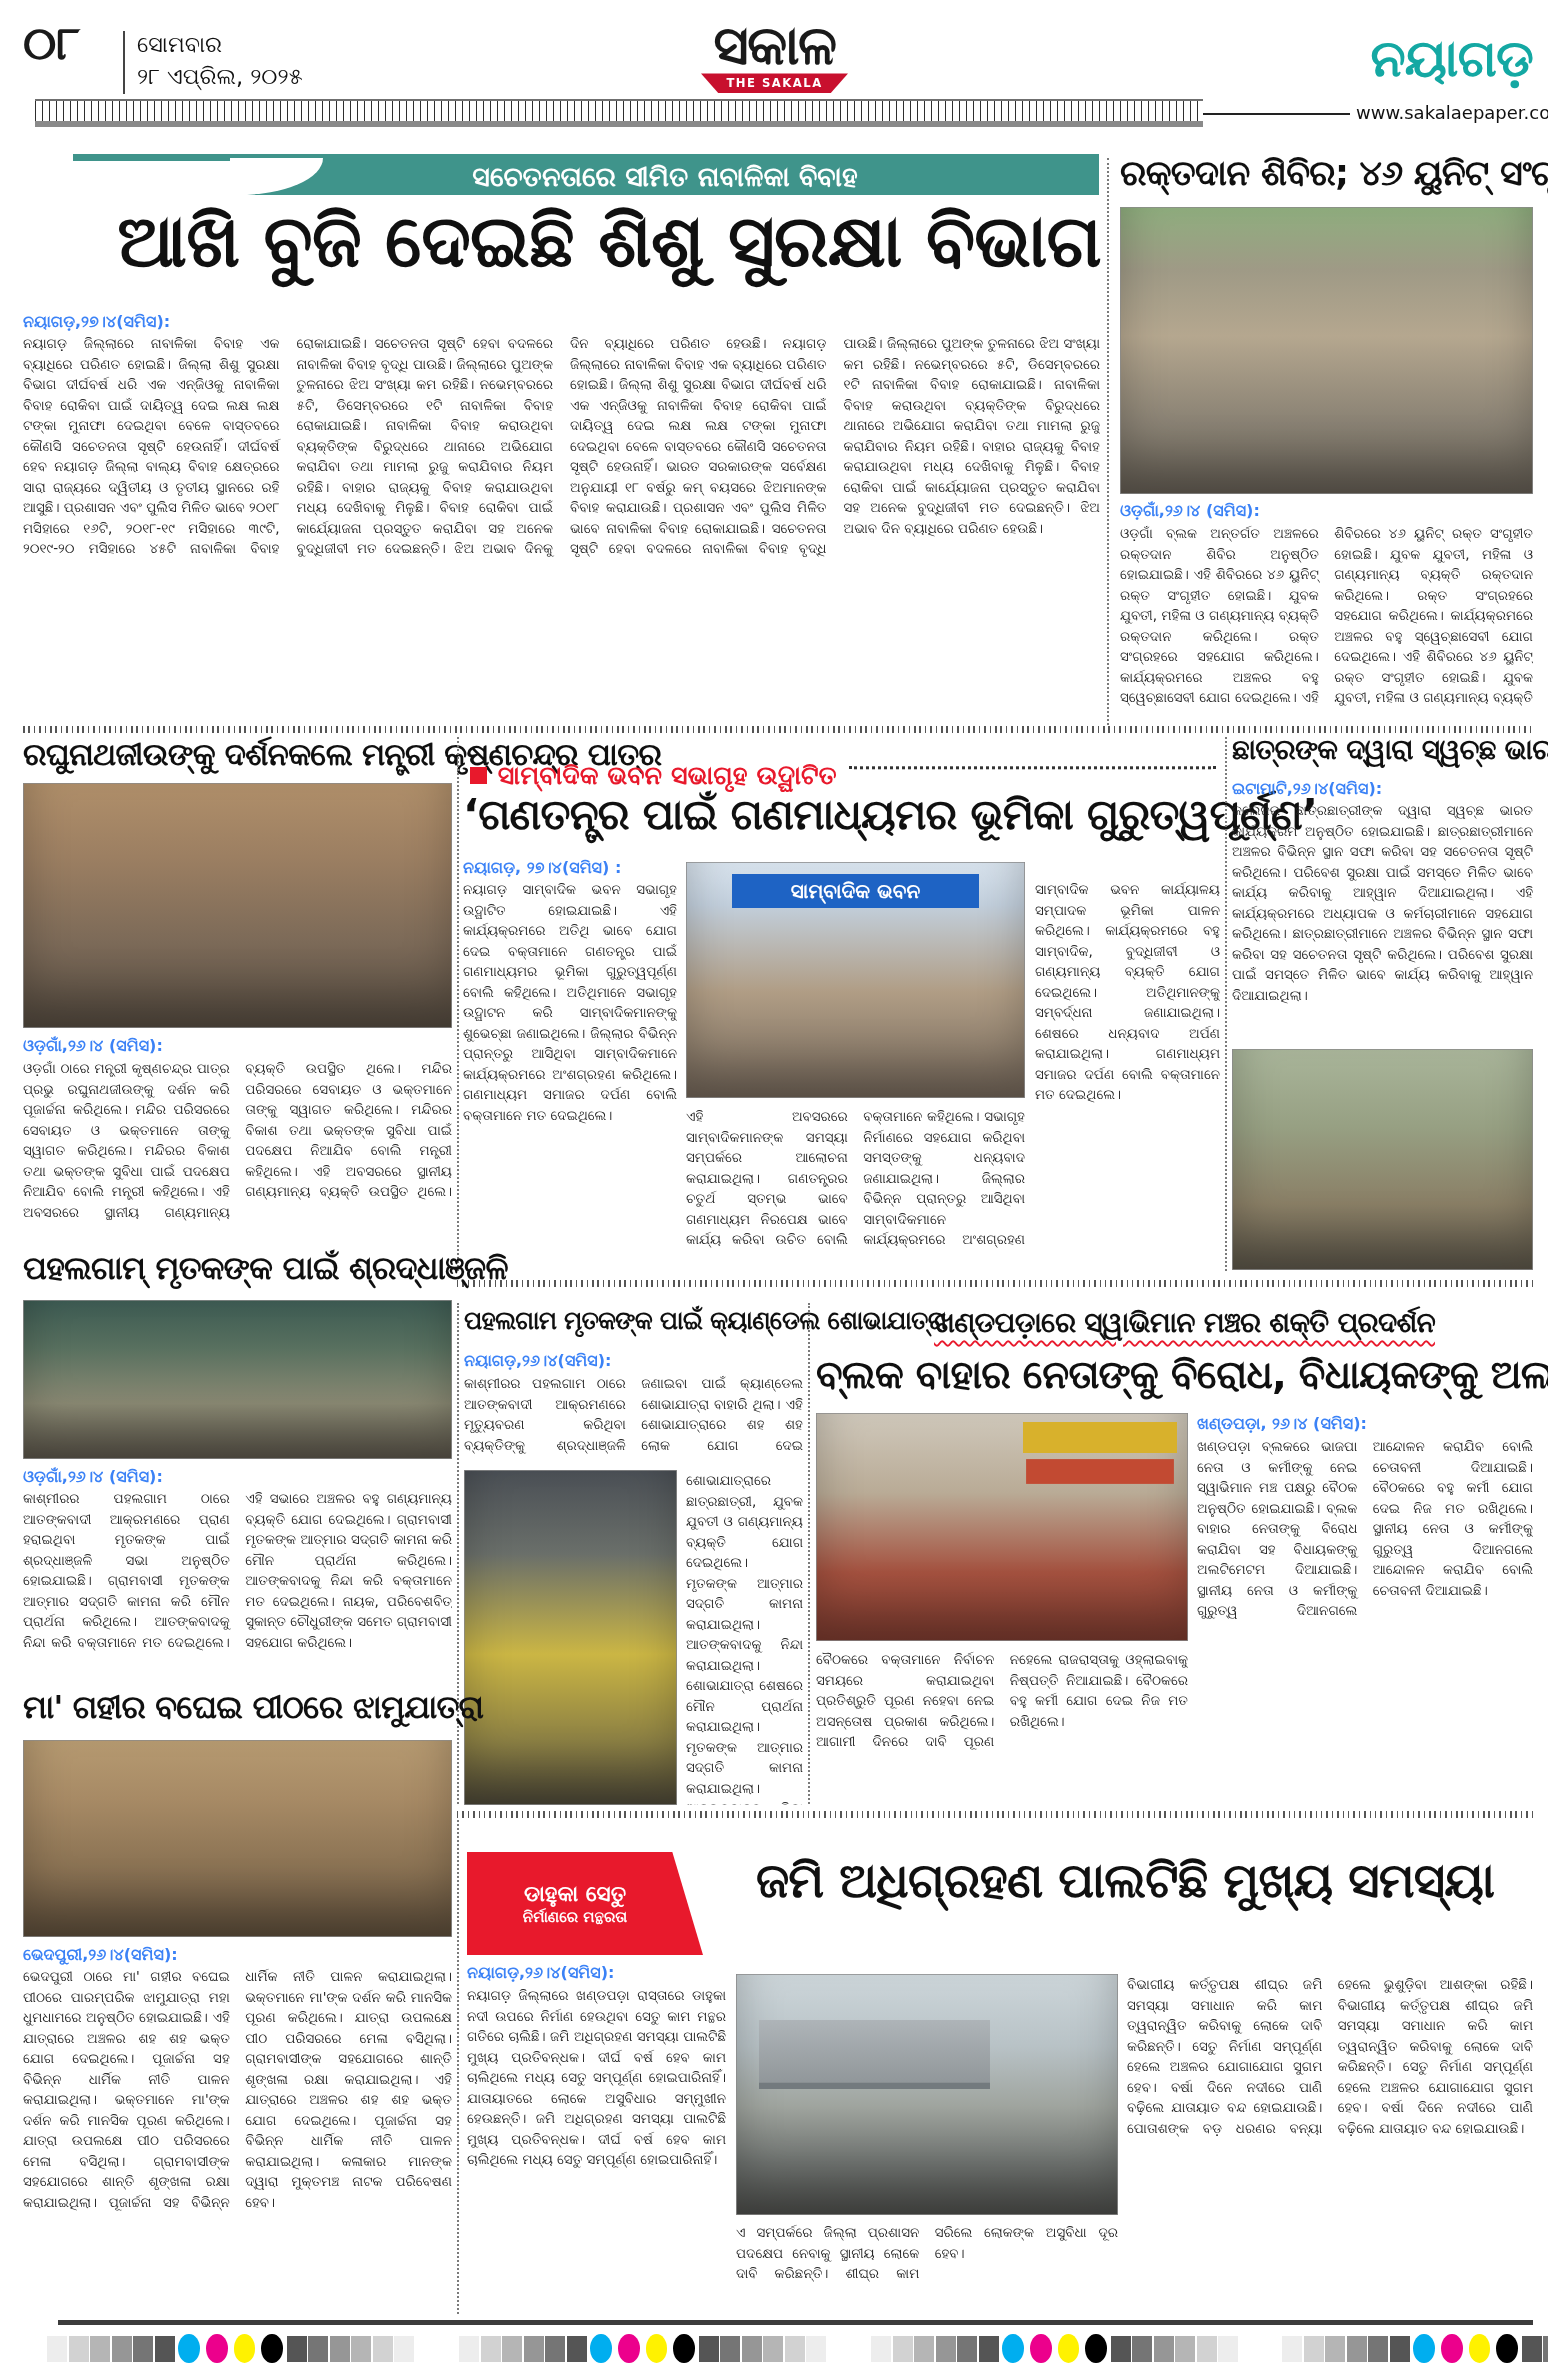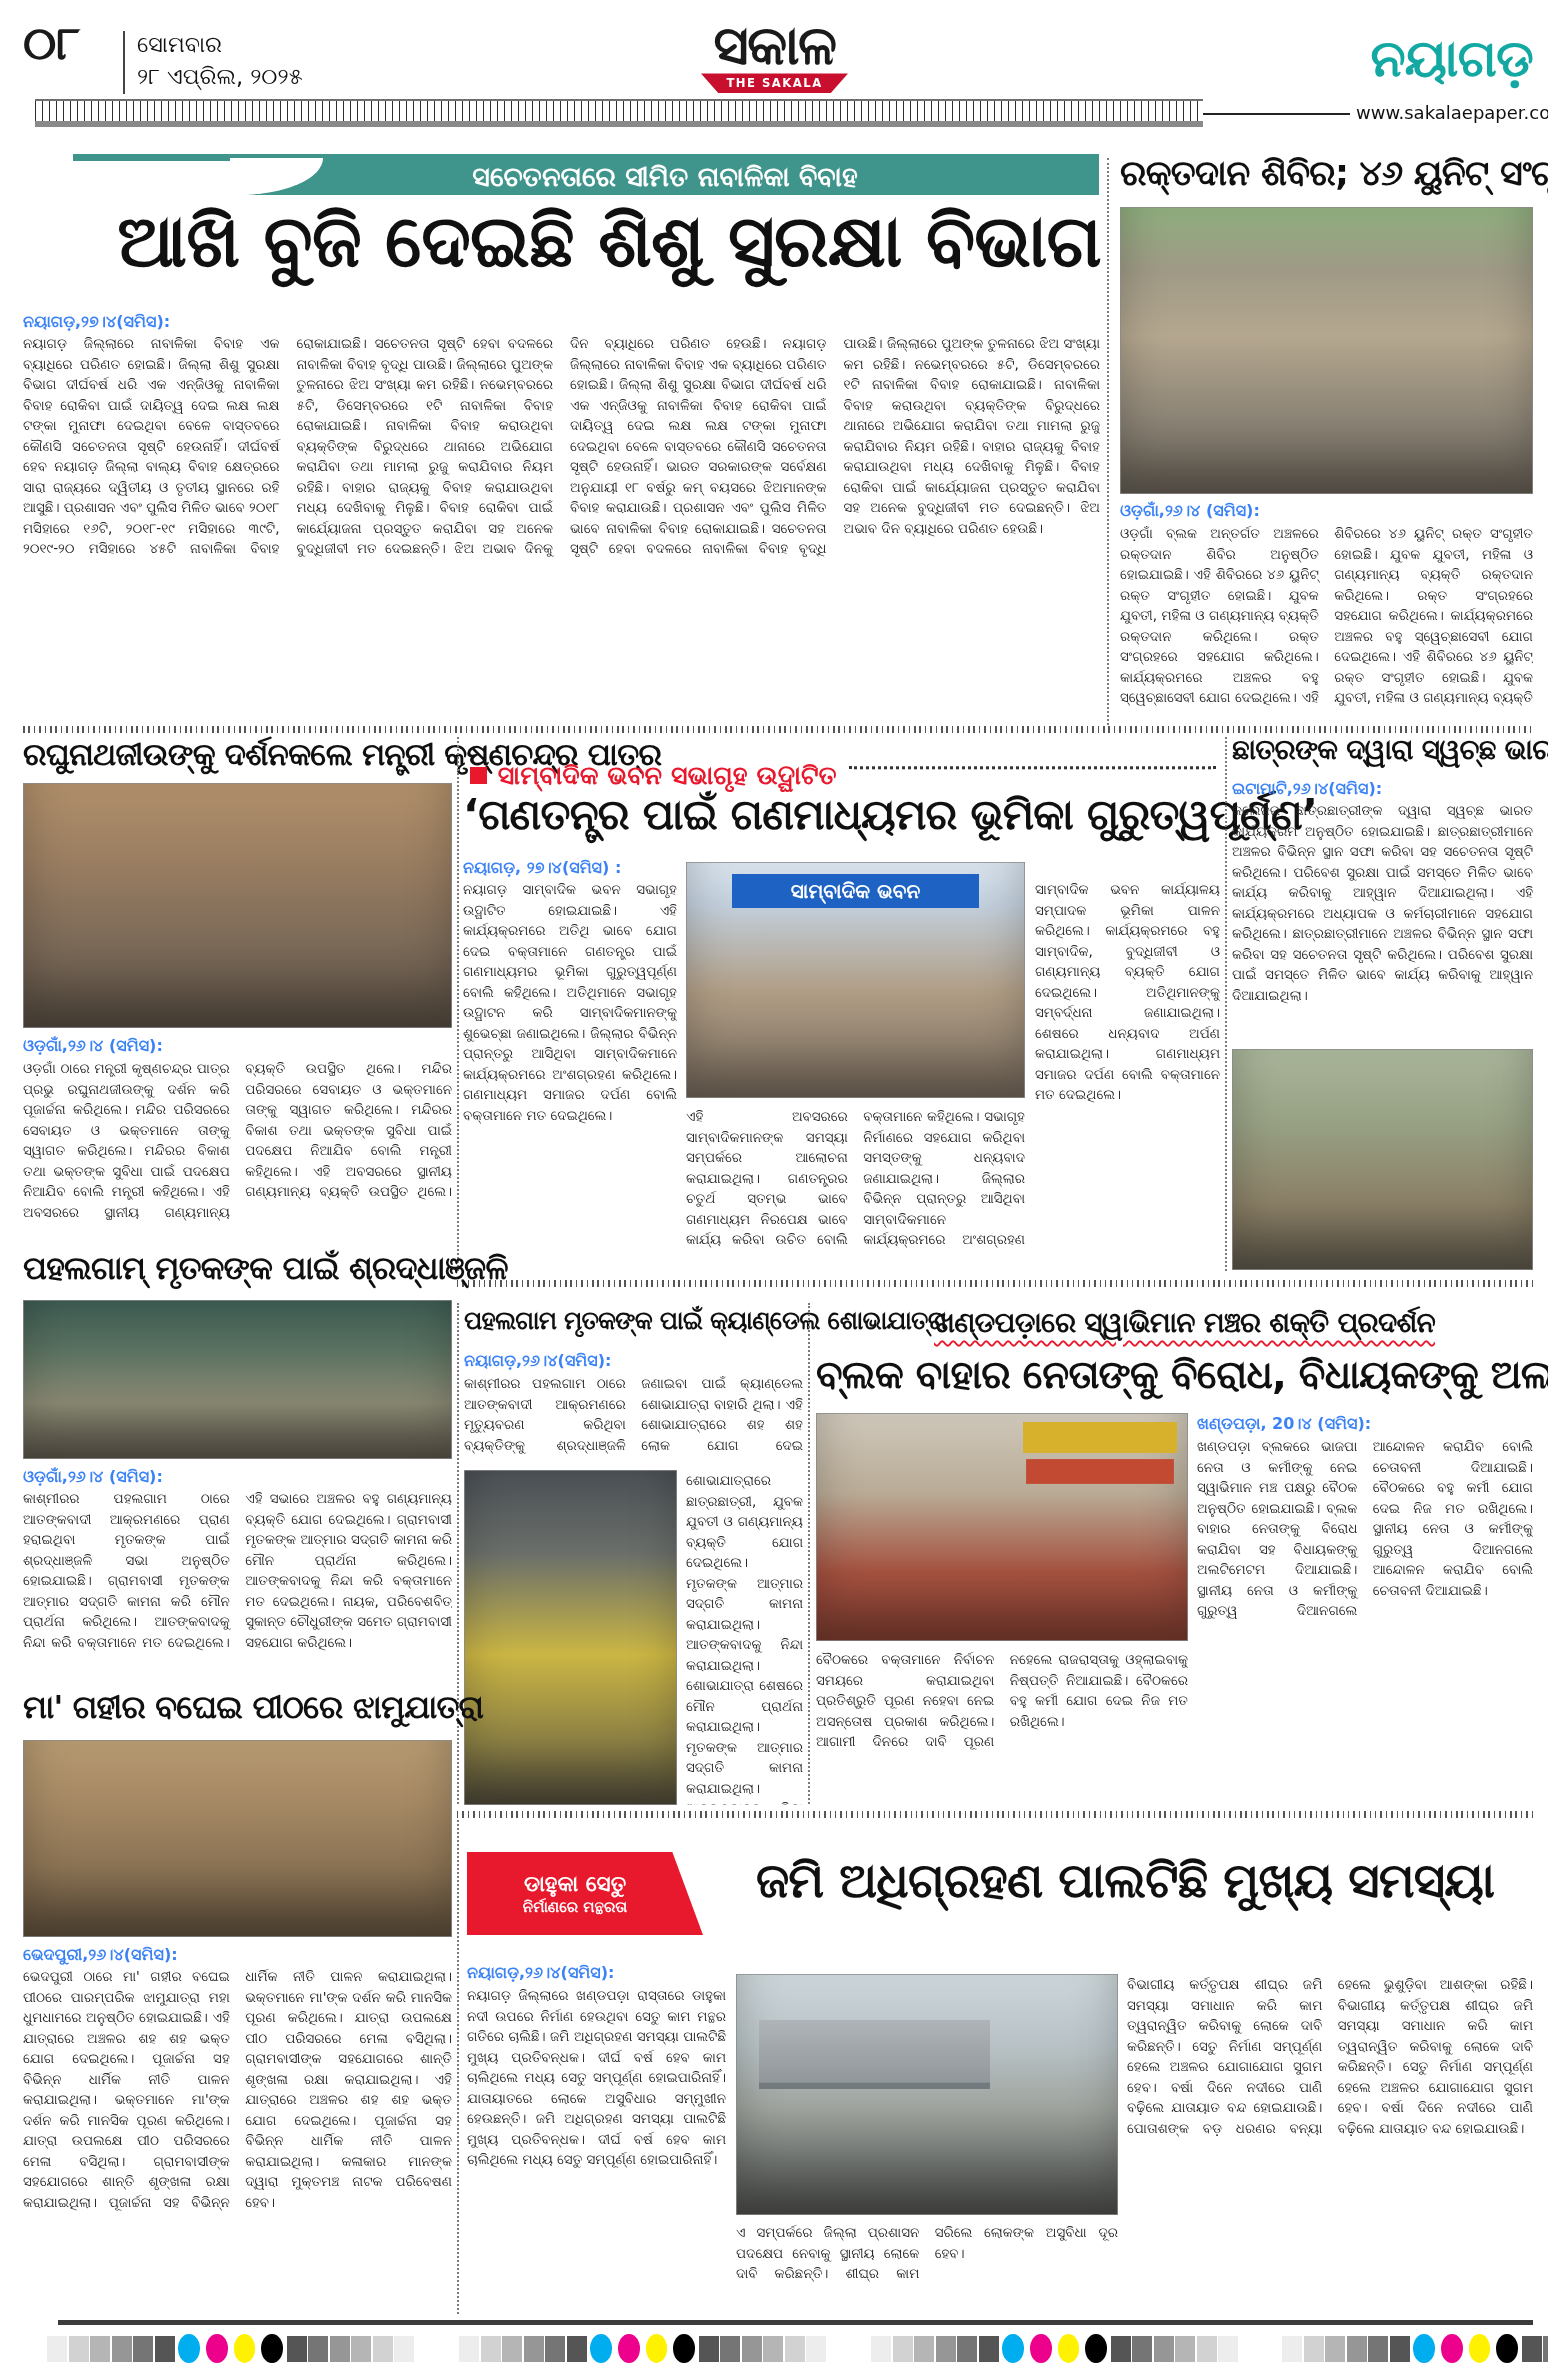--- a/index.html
+++ b/index.html
@@ -121,34 +121,34 @@
 
 <div class="abs vdots" style="left:808px;top:1303px;height:501px;"></div>
 
 <div class="abs" style="left:816px;top:1306px;width:717px;text-align:center;">
   <span class="headline wavy" style="font-size:28px;margin-left:20px;">ଖଣ୍ଡପଡ଼ାରେ ସ୍ୱାଭିମାନ ମଞ୍ଚର ଶକ୍ତି ପ୍ରଦର୍ଶନ</span>
 </div>
 <div class="abs headline" style="left:816px;top:1353px;width:717px;font-size:39px;line-height:1.15;text-align:center;white-space:nowrap;">ବ୍ଲକ ବାହାର ନେତାଙ୍କୁ ବିରୋଧ, ବିଧାୟକଙ୍କୁ ଅଲଟିମେଟମ</div>
 <div class="abs photo" style="left:816px;top:1413px;width:372px;height:228px;background:linear-gradient(180deg,#cfc8bb 0%,#b9ab96 35%,#a4513f 70%,#7e3c30 100%);">
   <div style="position:absolute;right:10.8px;top:9.3px;width:154px;height:31px;background:#d8b12c;box-shadow:0 34px 0 -3.1px #c24a32;"></div>
 </div>
-<div class="abs dateline" style="left:1197px;top:1414px;">ଖଣ୍ଡପଡ଼ା, 20।୪ (ସମିସ):</div>
+<div class="abs dateline" style="left:1197px;top:1414px;">ଖଣ୍ଡପଡ଼ା, ୨୬।୪ (ସମିସ):</div>
 <div class="abs cut bodytxt cols2" style="left:1197px;top:1436px;width:336px;height:369px;">ଖଣ୍ଡପଡ଼ା ବ୍ଲକରେ ଭାଜପା ନେତା ଓ କର୍ମୀଙ୍କୁ ନେଇ ସ୍ୱାଭିମାନ ମଞ୍ଚ ପକ୍ଷରୁ ବୈଠକ ଅନୁଷ୍ଠିତ ହୋଇଯାଇଛି। ବ୍ଲକ ବାହାର ନେତାଙ୍କୁ ବିରୋଧ କରାଯିବା ସହ ବିଧାୟକଙ୍କୁ ଅଲଟିମେଟମ ଦିଆଯାଇଛି। ସ୍ଥାନୀୟ ନେତା ଓ କର୍ମୀଙ୍କୁ ଗୁରୁତ୍ୱ ଦିଆନଗଲେ ଆନ୍ଦୋଳନ କରାଯିବ ବୋଲି ଚେତାବନୀ ଦିଆଯାଇଛି। ବୈଠକରେ ବହୁ କର୍ମୀ ଯୋଗ ଦେଇ ନିଜ ମତ ରଖିଥିଲେ। ସ୍ଥାନୀୟ ନେତା ଓ କର୍ମୀଙ୍କୁ ଗୁରୁତ୍ୱ ଦିଆନଗଲେ ଆନ୍ଦୋଳନ କରାଯିବ ବୋଲି ଚେତାବନୀ ଦିଆଯାଇଛି।</div>
 <div class="abs cut bodytxt cols2" style="left:816px;top:1649px;width:372px;height:156px;">ବୈଠକରେ ବକ୍ତାମାନେ ନିର୍ବାଚନ ସମୟରେ କରାଯାଇଥିବା ପ୍ରତିଶ୍ରୁତି ପୂରଣ ନହେବା ନେଇ ଅସନ୍ତୋଷ ପ୍ରକାଶ କରିଥିଲେ। ଆଗାମୀ ଦିନରେ ଦାବି ପୂରଣ ନହେଲେ ରାଜରାସ୍ତାକୁ ଓହ୍ଲାଇବାକୁ ନିଷ୍ପତ୍ତି ନିଆଯାଇଛି। ବୈଠକରେ ବହୁ କର୍ମୀ ଯୋଗ ଦେଇ ନିଜ ମତ ରଖିଥିଲେ।</div>
 
 <div class="abs headline" style="left:23px;top:1690px;width:429px;font-size:32px;line-height:1.1;text-align:center;white-space:nowrap;">ମା' ଗହୀର ବଘେଇ ପୀଠରେ ଝାମୁଯାତ୍ରା</div>
 <div class="abs photo" style="left:23px;top:1740px;width:429px;height:197px;background:linear-gradient(180deg,#b69a71 0%,#a78a65 30%,#8a7253 65%,#5f4f3c 100%);"></div>
 <div class="abs dateline" style="left:23px;top:1945px;">ଭେଦପୁରୀ,୨୬।୪(ସମିସ):</div>
 <div class="abs cut bodytxt cols2" style="left:23px;top:1966px;width:429px;height:349px;">ଭେଦପୁରୀ ଠାରେ ମା' ଗହୀର ବଘେଇ ପୀଠରେ ପାରମ୍ପରିକ ଝାମୁଯାତ୍ରା ମହା ଧୁମଧାମରେ ଅନୁଷ୍ଠିତ ହୋଇଯାଇଛି। ଏହି ଯାତ୍ରାରେ ଅଞ୍ଚଳର ଶହ ଶହ ଭକ୍ତ ଯୋଗ ଦେଇଥିଲେ। ପୂଜାର୍ଚ୍ଚନା ସହ ବିଭିନ୍ନ ଧାର୍ମିକ ନୀତି ପାଳନ କରାଯାଇଥିଲା। ଭକ୍ତମାନେ ମା'ଙ୍କ ଦର୍ଶନ କରି ମାନସିକ ପୂରଣ କରିଥିଲେ। ଯାତ୍ରା ଉପଲକ୍ଷେ ପୀଠ ପରିସରରେ ମେଳା ବସିଥିଲା। ଗ୍ରାମବାସୀଙ୍କ ସହଯୋଗରେ ଶାନ୍ତି ଶୃଙ୍ଖଳା ରକ୍ଷା କରାଯାଇଥିଲା। ପୂଜାର୍ଚ୍ଚନା ସହ ବିଭିନ୍ନ ଧାର୍ମିକ ନୀତି ପାଳନ କରାଯାଇଥିଲା। ଭକ୍ତମାନେ ମା'ଙ୍କ ଦର୍ଶନ କରି ମାନସିକ ପୂରଣ କରିଥିଲେ। ଯାତ୍ରା ଉପଲକ୍ଷେ ପୀଠ ପରିସରରେ ମେଳା ବସିଥିଲା। ଗ୍ରାମବାସୀଙ୍କ ସହଯୋଗରେ ଶାନ୍ତି ଶୃଙ୍ଖଳା ରକ୍ଷା କରାଯାଇଥିଲା। ଏହି ଯାତ୍ରାରେ ଅଞ୍ଚଳର ଶହ ଶହ ଭକ୍ତ ଯୋଗ ଦେଇଥିଲେ। ପୂଜାର୍ଚ୍ଚନା ସହ ବିଭିନ୍ନ ଧାର୍ମିକ ନୀତି ପାଳନ କରାଯାଇଥିଲା। କଳାକାର ମାନଙ୍କ ଦ୍ୱାରା ମୁକ୍ତମଞ୍ଚ ନାଟକ ପରିବେଷଣ ହେବ।</div>
 
 <div class="abs vdots" style="left:457px;top:1820px;height:494px;"></div>
 
 <div class="abs hdash" style="left:457px;top:1811px;width:1077px;"></div>
 
-<div class="abs redbox" style="left:467px;top:1852px;width:236px;height:83px;display:flex;flex-direction:column;justify-content:center;padding-right:20px;box-sizing:border-box;">
+<div class="abs redbox" style="left:467px;top:1852px;width:236px;height:103px;display:flex;flex-direction:column;justify-content:center;padding-right:20px;box-sizing:border-box;">
   <div style="font-size:21.6px;line-height:1.3;">ଡାହୁକା ସେତୁ</div>
   <div style="font-size:15px;line-height:1.3;">ନିର୍ମାଣରେ ମନ୍ଥରତା</div>
 </div>
 <div class="abs headline" style="left:717px;top:1854px;width:816px;font-size:48px;line-height:1.1;text-align:center;white-space:nowrap;">ଜମି ଅଧିଗ୍ରହଣ ପାଲଟିଛି ମୁଖ୍ୟ ସମସ୍ୟା</div>
 <div class="abs dateline" style="left:467px;top:1963px;">ନୟାଗଡ଼,୨୬।୪(ସମିସ):</div>
 <div class="abs cut bodytxt" style="left:467px;top:1985px;width:259px;height:330px;">ନୟାଗଡ଼ ଜିଲ୍ଲାରେ ଖଣ୍ଡପଡ଼ା ରାସ୍ତାରେ ଡାହୁକା ନଦୀ ଉପରେ ନିର୍ମାଣ ହେଉଥିବା ସେତୁ କାମ ମନ୍ଥର ଗତିରେ ଚାଲିଛି। ଜମି ଅଧିଗ୍ରହଣ ସମସ୍ୟା ପାଲଟିଛି ମୁଖ୍ୟ ପ୍ରତିବନ୍ଧକ। ଦୀର୍ଘ ବର୍ଷ ହେବ କାମ ଚାଲିଥିଲେ ମଧ୍ୟ ସେତୁ ସମ୍ପୂର୍ଣ୍ଣ ହୋଇପାରିନାହିଁ। ଯାତାୟାତରେ ଲୋକେ ଅସୁବିଧାର ସମ୍ମୁଖୀନ ହେଉଛନ୍ତି। ଜମି ଅଧିଗ୍ରହଣ ସମସ୍ୟା ପାଲଟିଛି ମୁଖ୍ୟ ପ୍ରତିବନ୍ଧକ। ଦୀର୍ଘ ବର୍ଷ ହେବ କାମ ଚାଲିଥିଲେ ମଧ୍ୟ ସେତୁ ସମ୍ପୂର୍ଣ୍ଣ ହୋଇପାରିନାହିଁ।</div>
 <div class="abs photo" style="left:736px;top:1974px;width:382px;height:241px;background:linear-gradient(180deg,#cdd6da 0%,#b8c2c6 30%,#9fa49e 55%,#6f7370 78%,#4e4f4c 100%);">
   <div style="position:absolute;left:23px;top:46px;width:231px;height:69px;background:linear-gradient(180deg,#aeb4b8,#8e9497);box-shadow:inset 0 -6.2px 0 #737a7e;"></div>
 </div>
 <div class="abs cut bodytxt cols2" style="left:1127px;top:1974px;width:406px;height:341px;">ବିଭାଗୀୟ କର୍ତ୍ତୃପକ୍ଷ ଶୀଘ୍ର ଜମି ସମସ୍ୟା ସମାଧାନ କରି କାମ ତ୍ୱରାନ୍ୱିତ କରିବାକୁ ଲୋକେ ଦାବି କରିଛନ୍ତି। ସେତୁ ନିର୍ମାଣ ସମ୍ପୂର୍ଣ୍ଣ ହେଲେ ଅଞ୍ଚଳର ଯୋଗାଯୋଗ ସୁଗମ ହେବ। ବର୍ଷା ଦିନେ ନଦୀରେ ପାଣି ବଢ଼ିଲେ ଯାତାୟାତ ବନ୍ଦ ହୋଇଯାଉଛି। ପୋତାଶଙ୍କ ବଡ଼ ଧରଣର ବନ୍ୟା ହେଲେ ଭୁଶୁଡ଼ିବା ଆଶଙ୍କା ରହିଛି। ବିଭାଗୀୟ କର୍ତ୍ତୃପକ୍ଷ ଶୀଘ୍ର ଜମି ସମସ୍ୟା ସମାଧାନ କରି କାମ ତ୍ୱରାନ୍ୱିତ କରିବାକୁ ଲୋକେ ଦାବି କରିଛନ୍ତି। ସେତୁ ନିର୍ମାଣ ସମ୍ପୂର୍ଣ୍ଣ ହେଲେ ଅଞ୍ଚଳର ଯୋଗାଯୋଗ ସୁଗମ ହେବ। ବର୍ଷା ଦିନେ ନଦୀରେ ପାଣି ବଢ଼ିଲେ ଯାତାୟାତ ବନ୍ଦ ହୋଇଯାଉଛି।</div>

